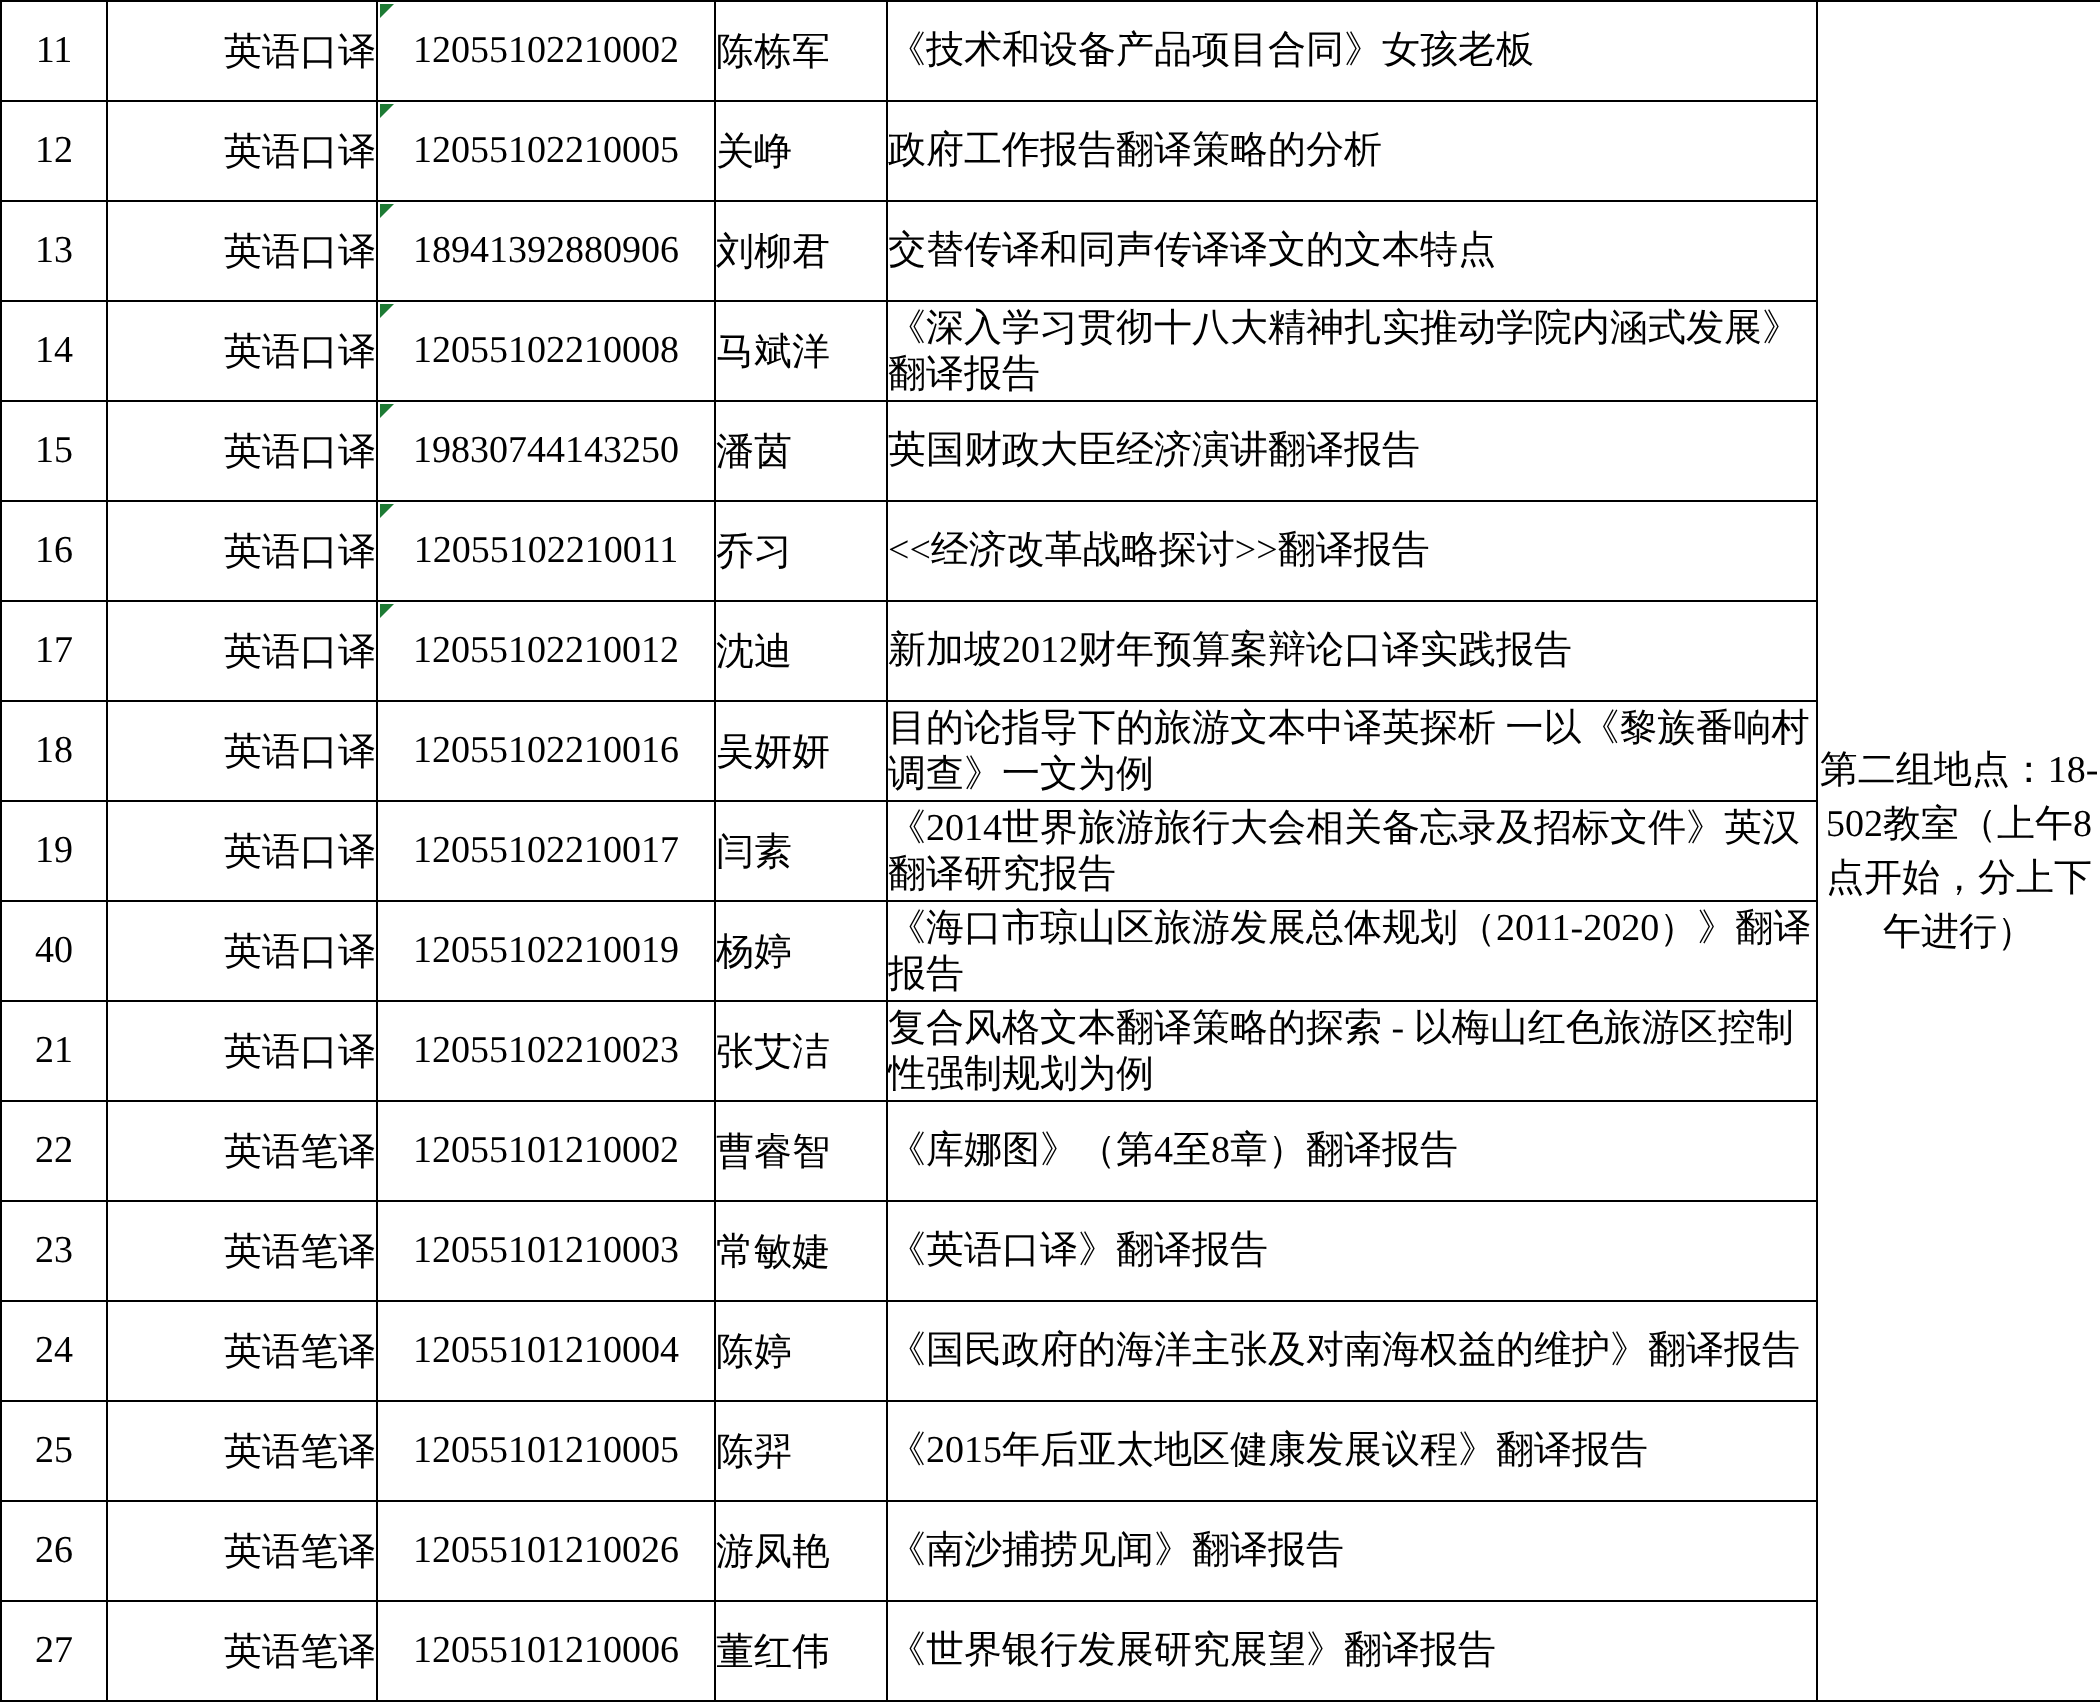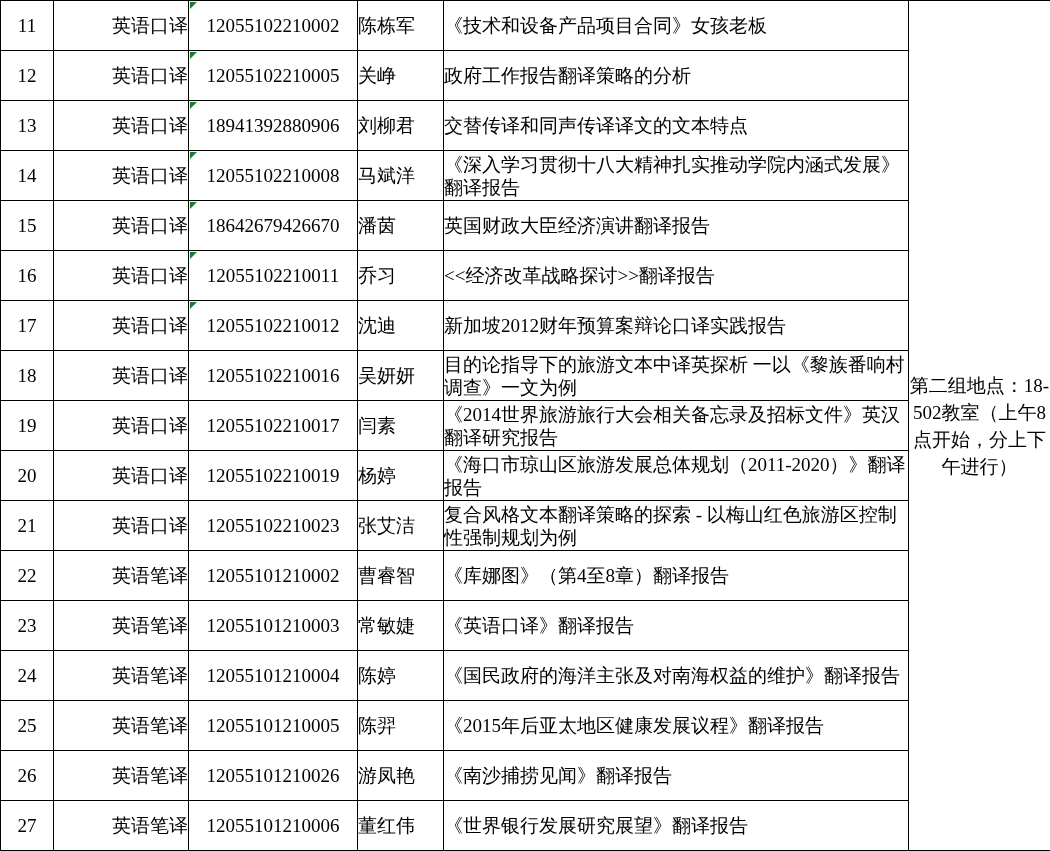--- a/index.html
+++ b/index.html
@@ -73,21 +73,21 @@
       <tr class="row">
     <td class="c-num"><span>14</span></td>
     <td class="c-major"><span>英语口译</span></td>
     <td class="c-id"><span class="tri" style="background: rgb(30, 123, 52);"></span><span>12055102210008</span></td>
     <td class="c-name"><span>马斌洋</span></td>
     <td class="c-title"><span>《深入学习贯彻十八大精神扎实推动学院内涵式发展》翻译报告</span></td>
   </tr>
       <tr class="row">
     <td class="c-num"><span>15</span></td>
     <td class="c-major"><span>英语口译</span></td>
-    <td class="c-id"><span class="tri" style="background: rgb(30, 123, 52);"></span><span>18642679426670</span></td>
+    <td class="c-id"><span class="tri" style="background: rgb(30, 123, 52);"></span><span>19830744143250</span></td>
     <td class="c-name"><span>潘茵</span></td>
     <td class="c-title"><span>英国财政大臣经济演讲翻译报告</span></td>
   </tr>
       <tr class="row">
     <td class="c-num"><span>16</span></td>
     <td class="c-major"><span>英语口译</span></td>
     <td class="c-id"><span class="tri" style="background: rgb(30, 123, 52);"></span><span>12055102210011</span></td>
     <td class="c-name"><span>乔习</span></td>
     <td class="c-title"><span>&lt;&lt;经济改革战略探讨&gt;&gt;翻译报告</span></td>
   </tr>
@@ -106,21 +106,21 @@
     <td class="c-title"><span>目的论指导下的旅游文本中译英探析 一以《黎族番响村调查》一文为例</span></td>
   </tr>
       <tr class="row">
     <td class="c-num"><span>19</span></td>
     <td class="c-major"><span>英语口译</span></td>
     <td class="c-id"><span>12055102210017</span></td>
     <td class="c-name"><span>闫素</span></td>
     <td class="c-title"><span>《2014世界旅游旅行大会相关备忘录及招标文件》英汉翻译研究报告</span></td>
   </tr>
       <tr class="row">
-    <td class="c-num"><span>20</span></td>
+    <td class="c-num"><span>40</span></td>
     <td class="c-major"><span>英语口译</span></td>
     <td class="c-id"><span>12055102210019</span></td>
     <td class="c-name"><span>杨婷</span></td>
     <td class="c-title"><span>《海口市琼山区旅游发展总体规划（2011-2020）》翻译报告</span></td>
   </tr>
       <tr class="row">
     <td class="c-num"><span>21</span></td>
     <td class="c-major"><span>英语口译</span></td>
     <td class="c-id"><span>12055102210023</span></td>
     <td class="c-name"><span>张艾洁</span></td>

